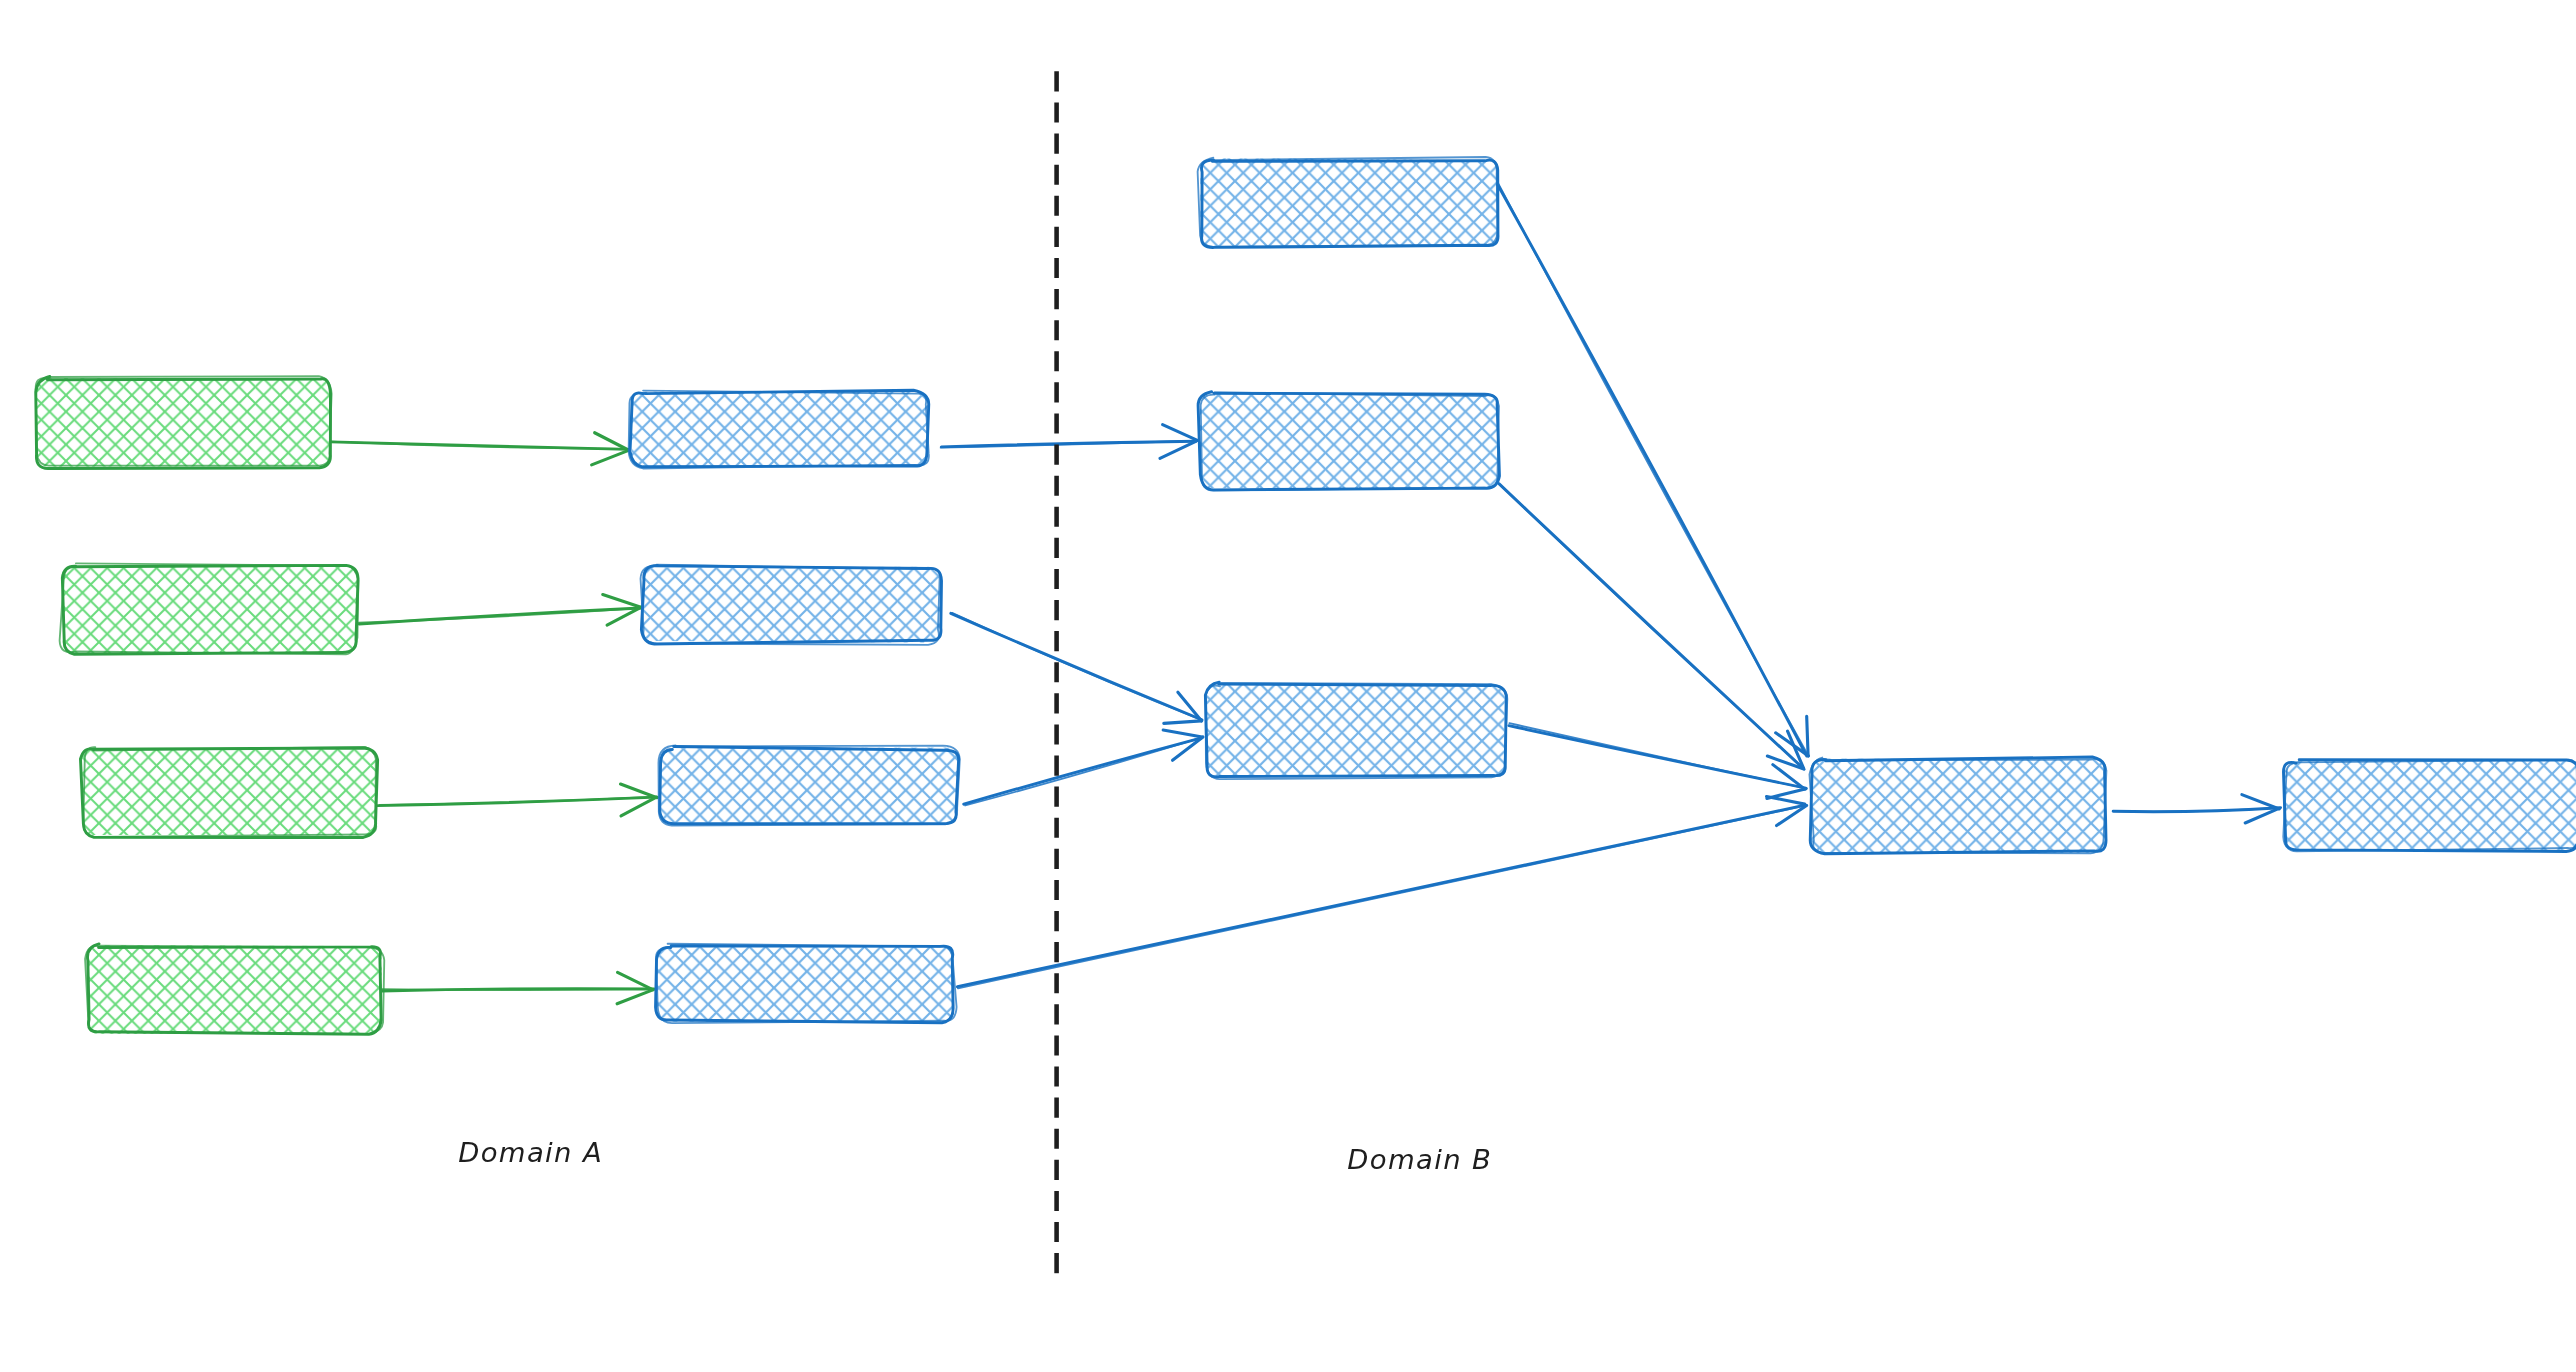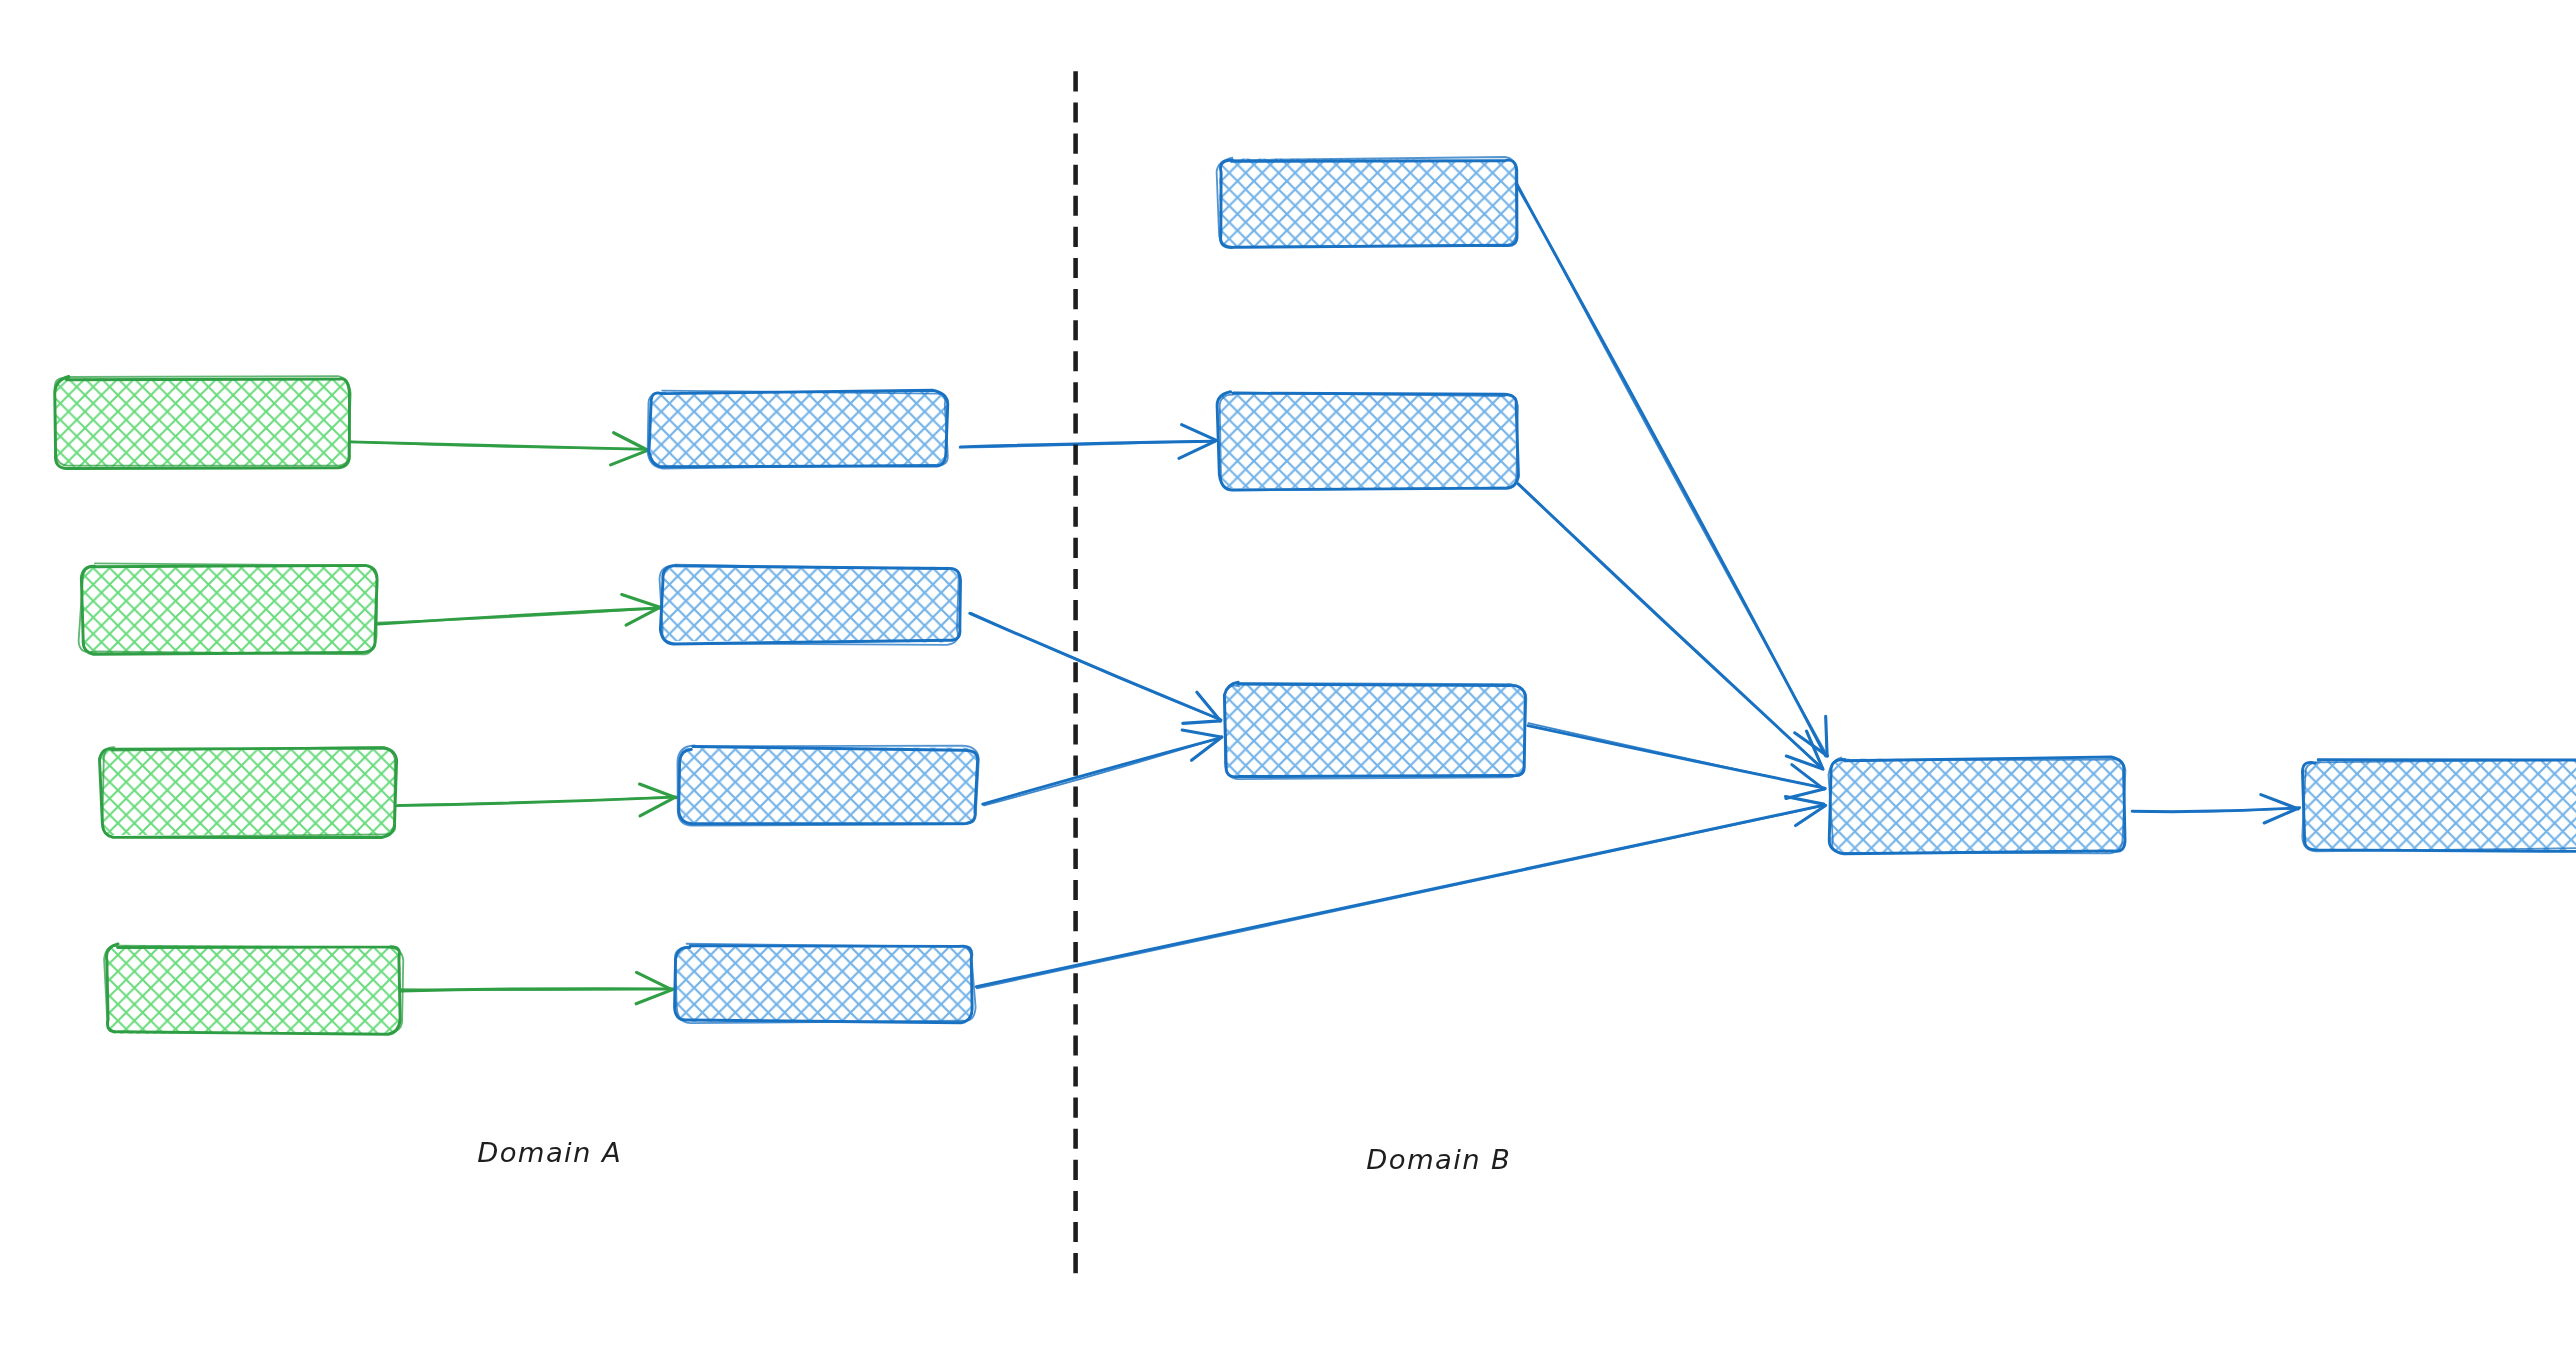--- a/index.html
+++ b/index.html
@@ -2,21 +2,21 @@
 <html style="font-size:14.6px"><head>
 <meta charset="utf-8">
 <title>Domain Flow Diagram</title>
 <style>
   html,body{margin:0;padding:0;background:#ffffff;}
   body{
     width:2576px;height:1372px;overflow:hidden;
     font-family:"DejaVu Sans", sans-serif;
     position:relative;
   }
-  #stage{position:absolute;inset:0;width:2314px;height:1372px;margin-left:19px;}
+  #stage{position:absolute;inset:0;width:2314px;height:1372px;}
   svg#canvas{position:absolute;left:0;top:0;width:2576px;height:1372px;display:block;}
   .domain-label{
     font-family:"DejaVu Sans", sans-serif;
     font-size:30px;
     font-style:italic;
     font-weight:400;
     fill:#1e1e1e;
     letter-spacing:1.5px;
   }
 </style>

